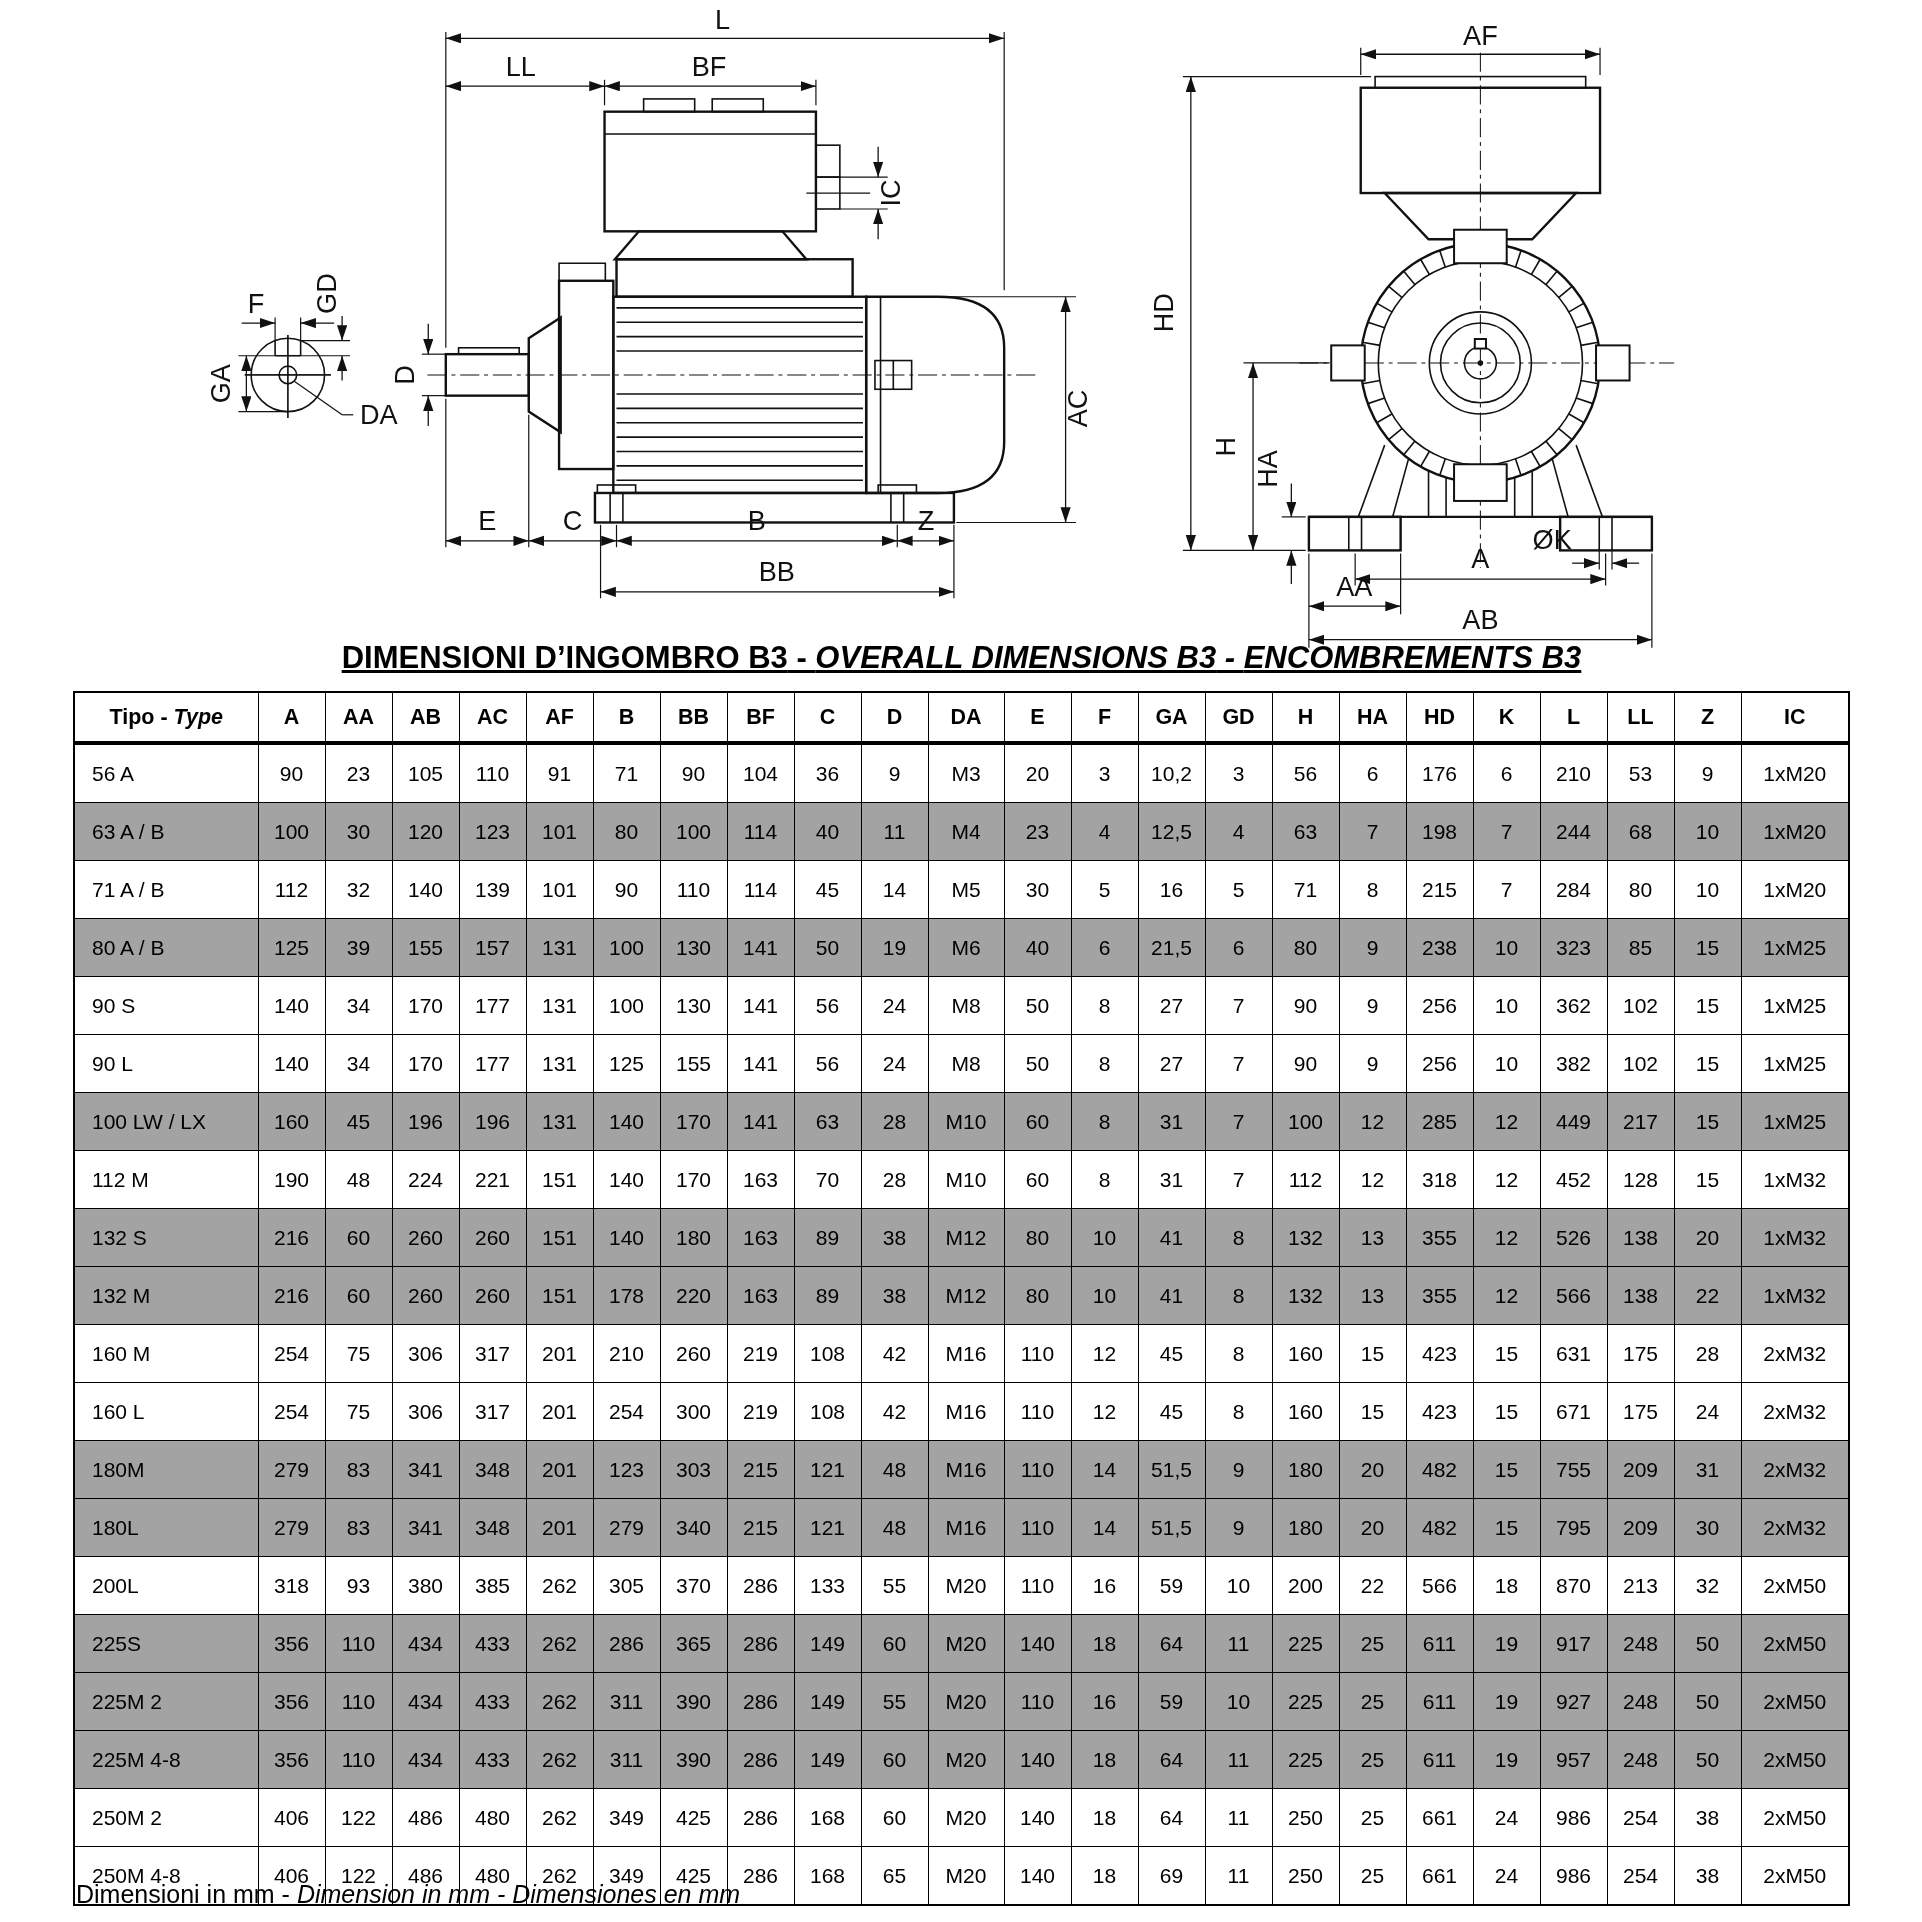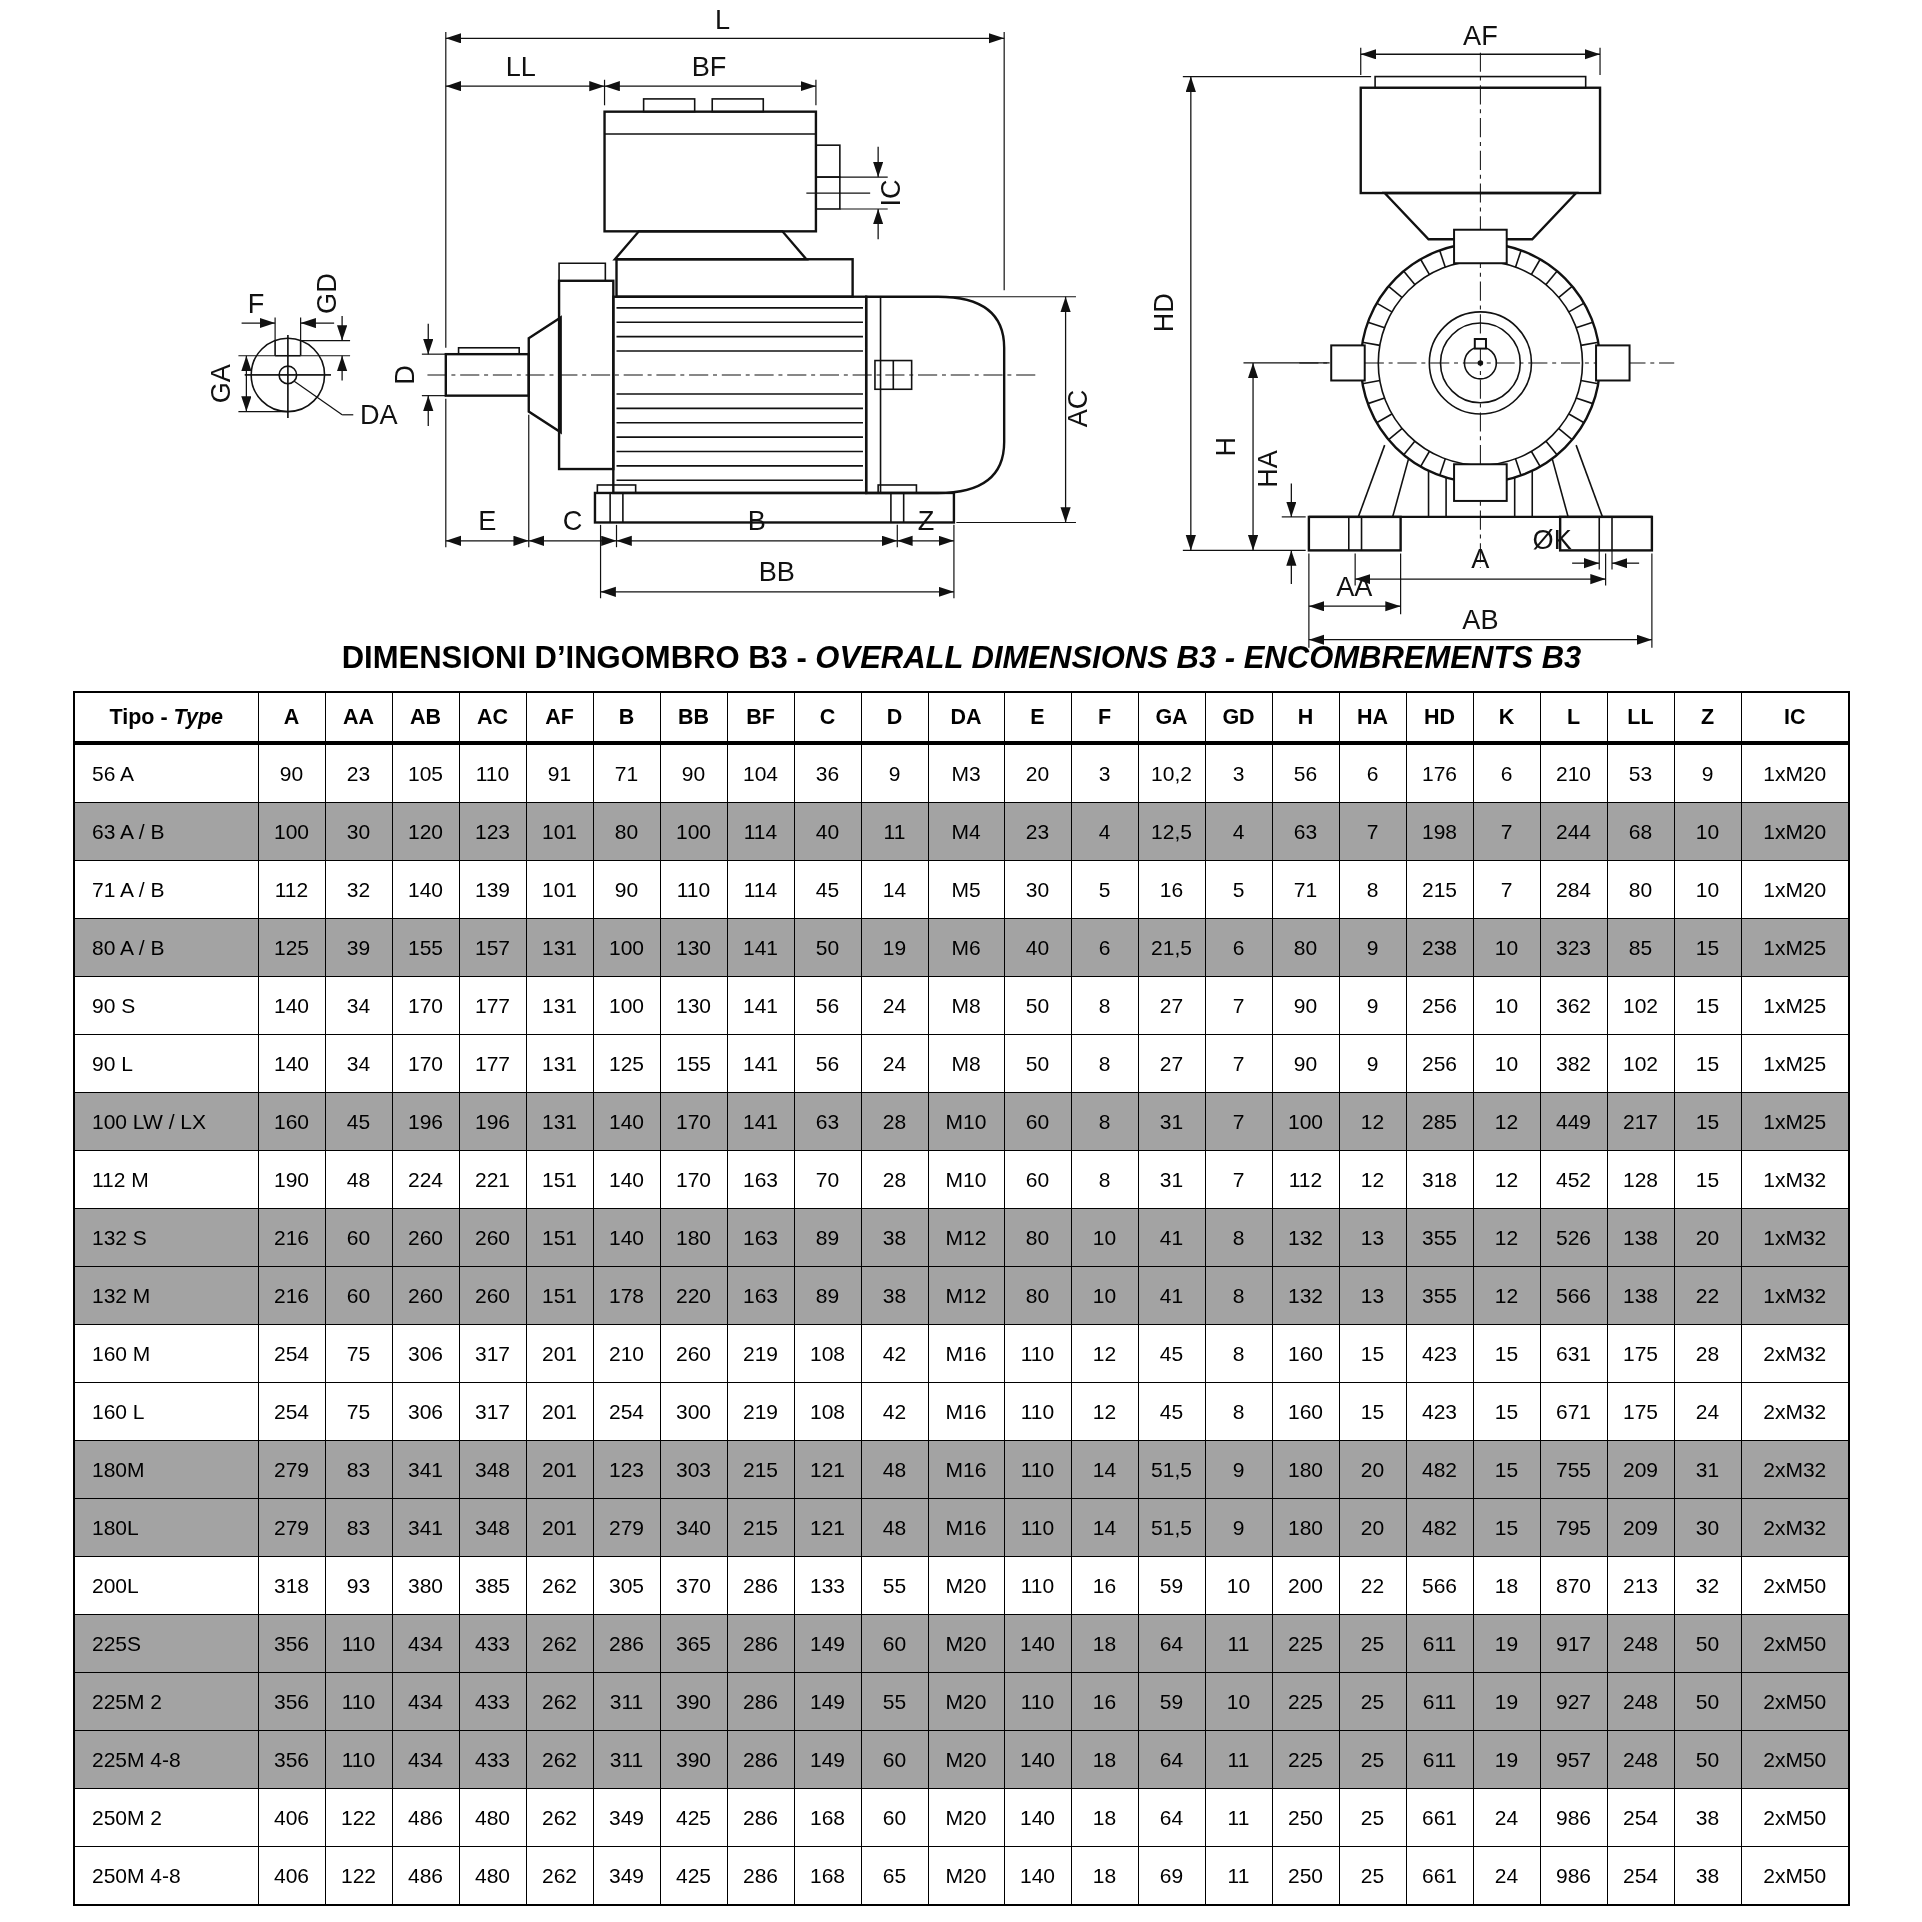--- a/index.html
+++ b/index.html
@@ -9,21 +9,21 @@
   svg text { font-family:"Liberation Sans", sans-serif; font-size:34px; fill:#111; }
   .ol  { fill:none; stroke:#111; stroke-width:3; }
   .ol2 { fill:none; stroke:#111; stroke-width:2; }
   .wh  { fill:#fff; stroke:#111; stroke-width:2.5; }
   .thin{ fill:none; stroke:#111; stroke-width:1.5; }
   .dim { fill:none; stroke:#111; stroke-width:1.6; }
   .cl  { fill:none; stroke:#111; stroke-width:1.3; stroke-dasharray:24 6 5 6; }
 
   .title { position:absolute; top:640px; left:0; width:100%; text-align:center;
            font-size:31px; font-weight:bold; letter-spacing:0px; }
-  .title span { white-space:pre; }
+  .title span { white-space:pre;text-decoration:underline; }
   .title .em { font-style:italic;margin-top:12px; }
 
   table.dims { position:absolute; left:73px; top:691px; width:1776px;
                border-collapse:collapse; table-layout:fixed;
                border:2.4px solid #000; font-size:21px; }
   table.dims th, table.dims td { border:1.6px solid #000; text-align:center;
                padding:0; height:57px; font-weight:normal; overflow:hidden; }
   table.dims thead th { height:48px; font-size:21.5px; font-weight:bold;
                border-bottom:4px solid #000000; }
   table.dims thead th .em { font-style:italic; }
@@ -866,15 +866,18 @@
           <td>661</td>
           <td>24</td>
           <td>986</td>
           <td>254</td>
           <td>38</td>
           <td>2xM50</td>
         </tr>
       </tbody>
   </table>
 
+  <div class="footnote">
+    <span>Dimensioni in mm</span><span> - </span><span class="em">Dimension in mm</span><span class="em"> - </span><span class="em">Dimensiones en mm</span>
+  </div>
 
 </div>
 
 
 </body></html>

